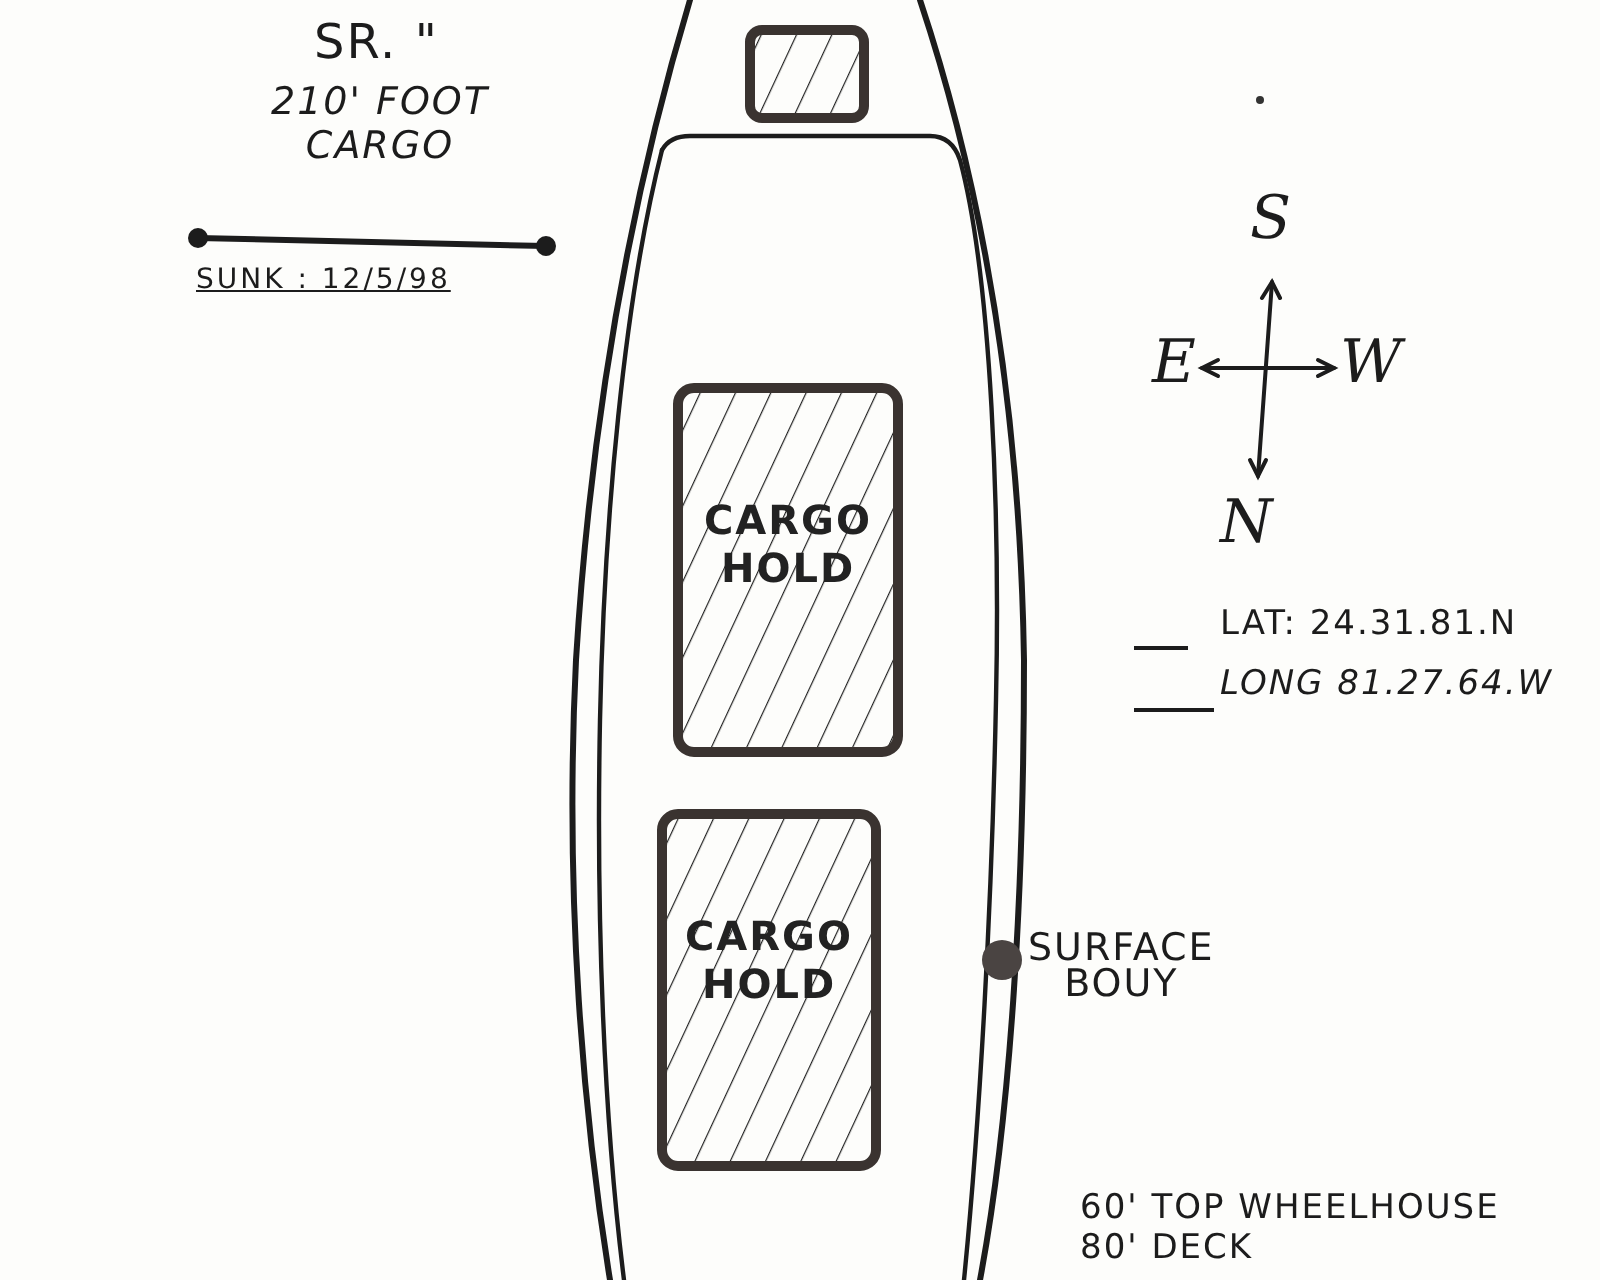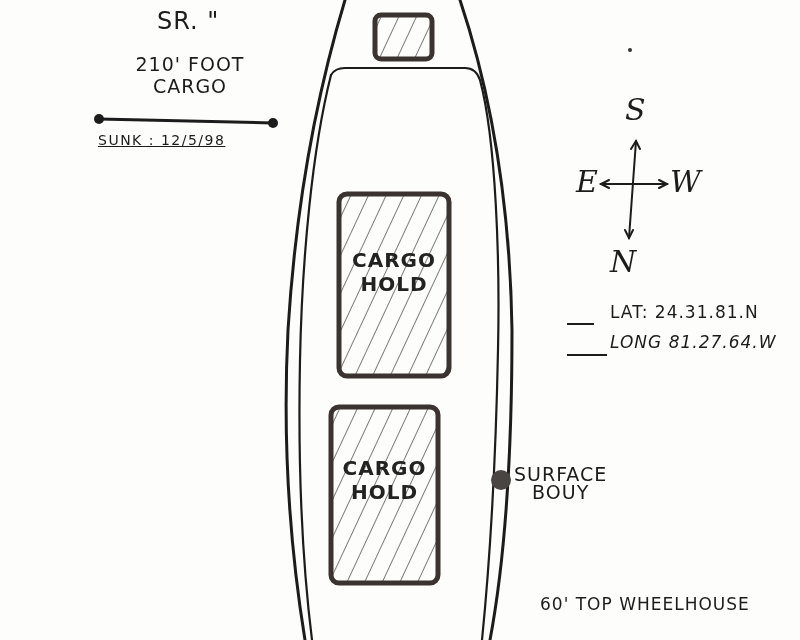--- a/index.html
+++ b/index.html
@@ -75,21 +75,21 @@
   </g>
 
   <circle cx="630" cy="50" r="2" fill="#333"></circle>
 </svg>
 
 <div class="abs hand title-line" style="left:157px; top:0px; height:40px; overflow:hidden;">
   <div style="margin-top:-14px; font-size:22px; letter-spacing:3px;">&nbsp;&nbsp;·&nbsp;·&nbsp;·&nbsp;·</div>
   <div style="margin-top:-4px; font-size:24px;">SR. "</div>
 </div>
 
-<div class="abs hand info" style="left:100px; top:53px; width:180px;">
+<div class="abs hand info" style="left:100px; top:40px; width:180px;font-style:italic;">
   <div>210' FOOT</div>
   <div>CARGO</div>
 </div>
 
 <div class="abs hand sunk" style="left:98px; top:132px;">SUNK : 12/5/98</div>
 
 <div class="abs compass-lbl" style="left:625px; top:92px;">S</div>
 <div class="abs compass-lbl" style="left:576px; top:164px;">E</div>
 <div class="abs compass-lbl" style="left:670px; top:164px;">W</div>
 <div class="abs compass-lbl" style="left:610px; top:244px;">N</div>
@@ -108,13 +108,14 @@
   <div>HOLD</div>
 </div>
 
 <div class="abs hand buoy-lbl" style="left:514px; top:465px;">
   <div>SURFACE</div>
   <div>BOUY</div>
 </div>
 
 <div class="abs hand depth" style="left:540px; top:594px;">
   <div>60' TOP WHEELHOUSE</div>
+  <div>80' DECK</div>
 </div>
 
 </body></html>

